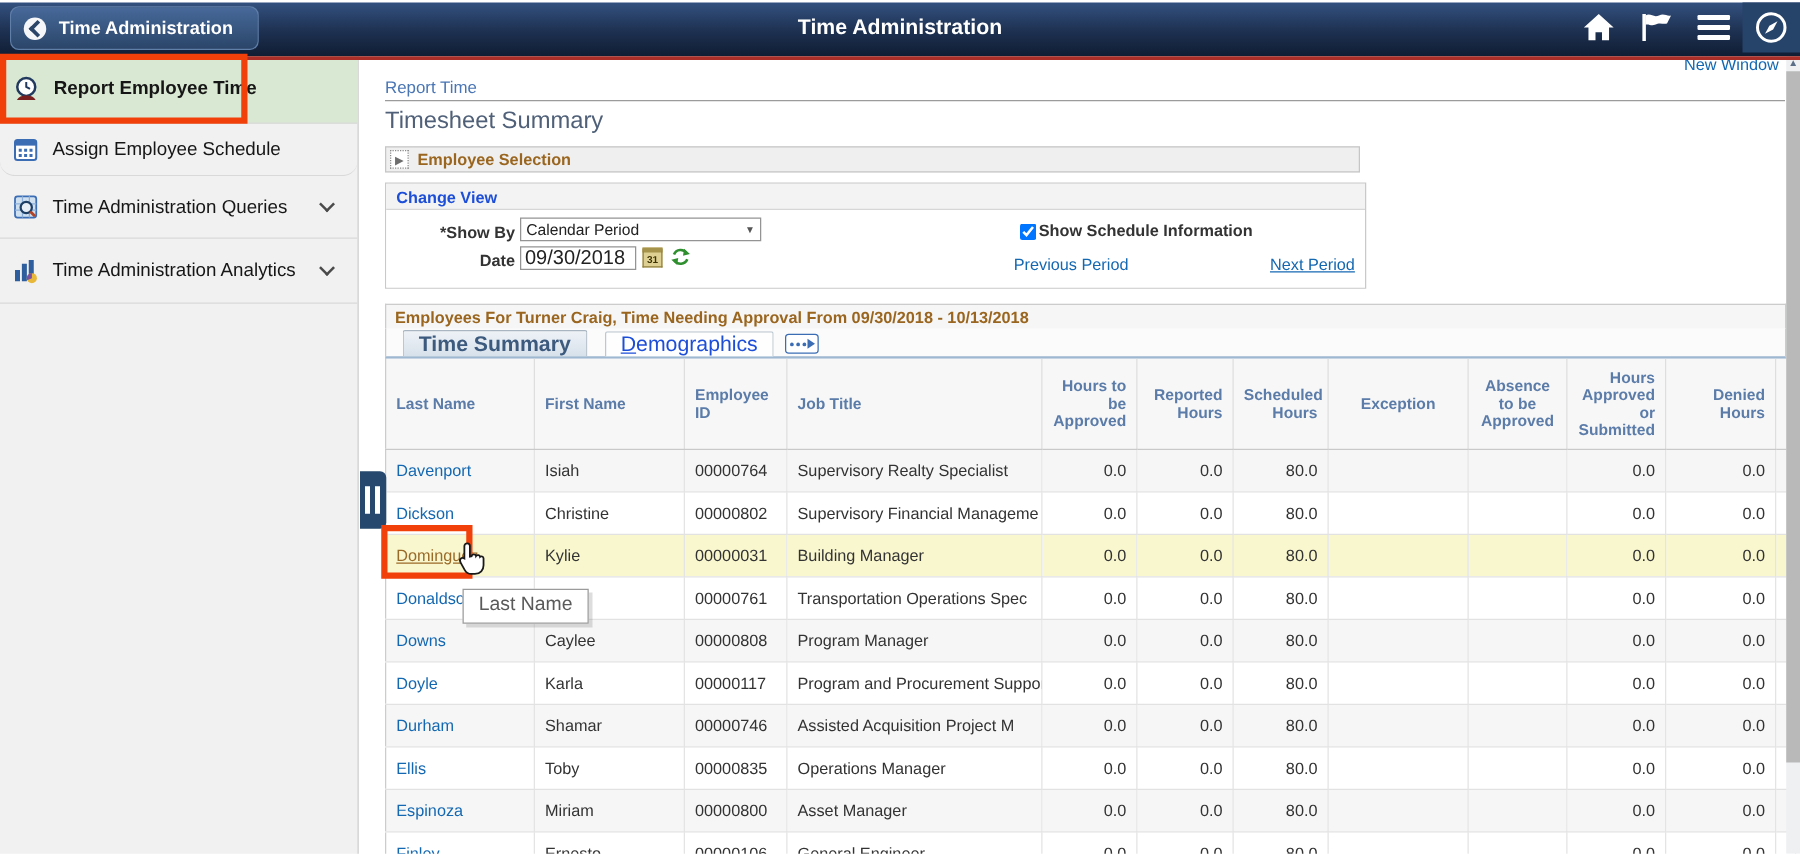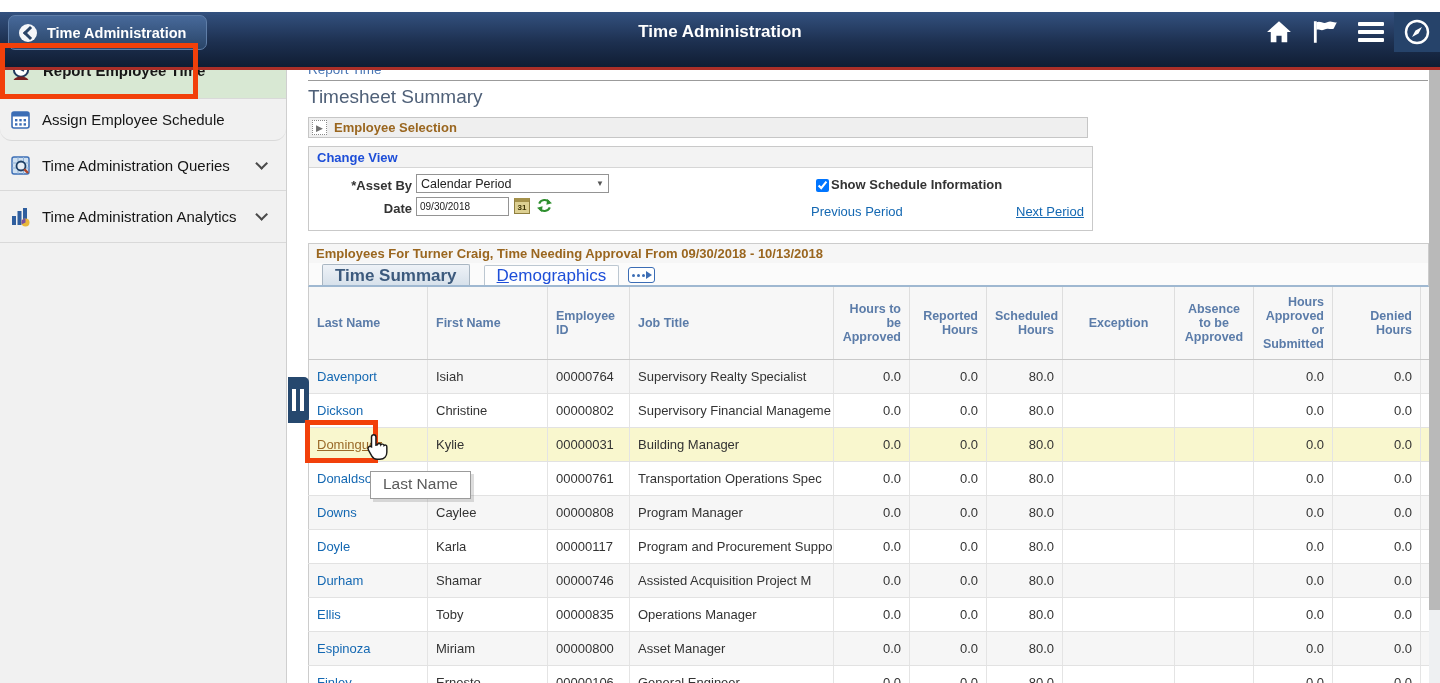--- a/index.html
+++ b/index.html
@@ -1,20 +1,20 @@
 <!DOCTYPE html>
 <html><head>
 <meta charset="utf-8">
 <style>
   * { box-sizing: border-box; margin: 0; padding: 0; }
   html,body { width:1440px; height:683px; overflow:hidden; background:#fff;
     font-family:"Liberation Sans", sans-serif; }
 
   
-  .topbar { position:absolute; left:0; top:12px; width:1440px; height:58px;
+  .topbar { position:absolute; left:0; top:2px; width:1440px; height:46px;
     background:linear-gradient(#33517f,#1d3050 55%,#101d33);
     border-bottom:3px solid #ab2f28; z-index:30; }
   .back-btn { position:absolute; left:8px; top:3px; height:35px; padding:0 20px 0 10px;
     background:linear-gradient(#47699a,#2a4568); border:1px solid #5f7ea8; border-radius:7px;
     color:#fff; font-weight:bold; font-size:14.5px; display:flex; align-items:center; gap:10px; cursor:pointer; }
   .back-chevron { width:18px; height:18px; border-radius:50%; background:rgba(255,255,255,.95); position:relative; }
   .back-chevron:before { content:""; position:absolute; left:6px; top:4.5px; width:7px; height:7px;
     border-left:3px solid #2a4568; border-bottom:3px solid #2a4568; transform:rotate(45deg); }
   .topbar-title { position:absolute; left:0; right:0; top:0; height:40px; display:flex;
     align-items:center; justify-content:center; color:#fff; font-weight:bold; font-size:17px; pointer-events:none; }
@@ -56,21 +56,21 @@
 
   .cv-box { margin-top:8px; width:785px; border:1px solid #c9c9c9; }
   .cv-head { height:21px; line-height:21px; background:#f3f3f3; border-bottom:1px solid #d6d6d6;
     padding-left:8px; font-weight:bold; font-size:13px; color:#1d4ed8; }
   .cv-body { position:relative; height:62px; background:#fff; }
   .fld-label { position:absolute; width:96px; text-align:right; font-weight:bold; font-size:13px; color:#333; }
   .select-box { position:absolute; left:107px; top:6px; width:193px; height:19px; border:1px solid #949494;
     background:#fff; font-size:12.5px; color:#222; display:flex; align-items:center; padding:0 4px; cursor:pointer; }
   .select-box .arrow { margin-left:auto; font-size:8px; color:#555; }
   .date-input { position:absolute; left:107px; top:29px; width:93px; height:19px; border:1px solid #949494;
-    font-size:10px; color:#222; padding:0 3px; font-family:"Liberation Sans",sans-serif; }
+    font-size:16px; color:#222; padding:0 3px; font-family:"Liberation Sans",sans-serif; }
   .cal-icon { position:absolute; left:205px; top:30px; width:16px; height:16px; background:#ddd092;
     border:1px solid #8f7f3f; border-top:4px solid #a5924b; font-size:8px; color:#3d3305;
     display:flex; align-items:center; justify-content:center; font-weight:bold; cursor:pointer; }
   .refresh-icon { position:absolute; left:227px; top:29px; cursor:pointer; }
   .cb-row { position:absolute; left:507px; top:9px; display:flex; align-items:flex-end; gap:2px; }
   .cb-row input { width:13px; height:13px; }
   .cb-label { font-weight:bold; font-size:13px; color:#333; }
   .pp-link { position:absolute; top:36px; color:#1468b2; font-size:13px; cursor:pointer; }
   .prev { left:502px; } .next { left:707px;text-decoration:underline; }
 
@@ -213,21 +213,21 @@
     <div class="page-title">Timesheet Summary</div>
 
     <div class="es-bar">
       <span class="expand-box">▶</span>
       <span class="es-label">Employee Selection</span>
     </div>
 
     <div class="cv-box">
       <div class="cv-head">Change View</div>
       <div class="cv-body">
-        <div class="fld-label" style="left:7px; top:10px;">*Asset By</div>
+        <div class="fld-label" style="left:7px; top:10px;">*Show By</div>
         <div class="select-box">
           <span>Calendar Period</span>
           <span class="arrow">▼</span>
         </div>
         <div class="fld-label" style="left:7px; top:33px;">Date</div>
         <input class="date-input" value="09/30/2018" style="">
         <div class="cal-icon">31</div>
         <span class="refresh-icon">
           <svg width="17" height="17" viewBox="0 0 16 16">
               <path d="M3 6.2 A5.4 5.4 0 0 1 12.6 5.4" fill="none" stroke="#2f8f2f" stroke-width="2"></path>

